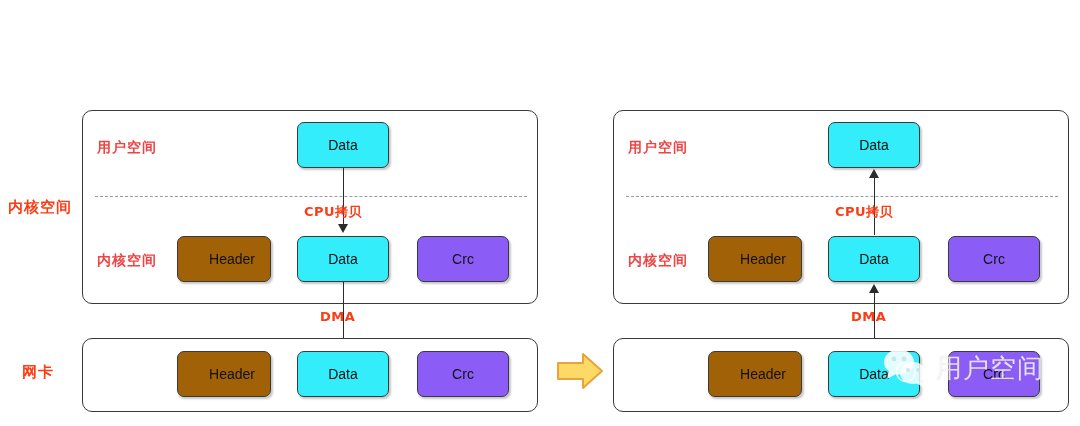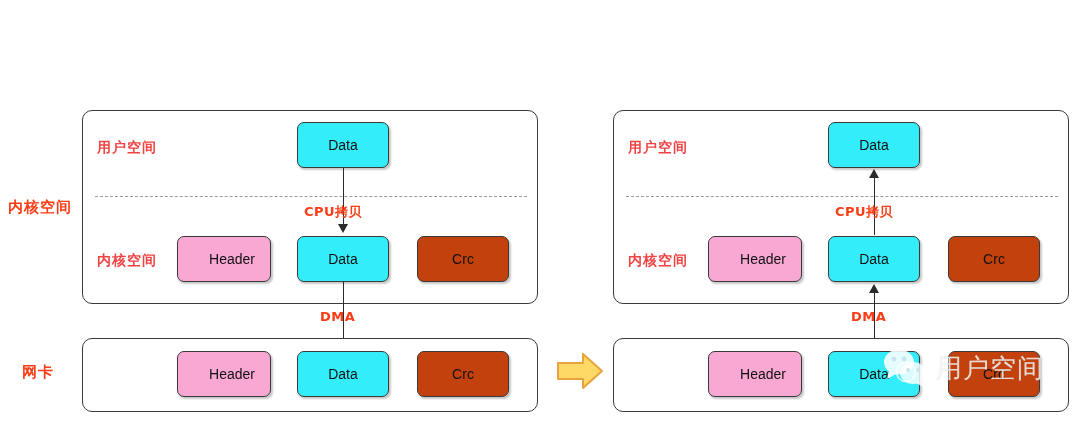--- a/index.html
+++ b/index.html
@@ -82,22 +82,22 @@
     box-sizing: border-box;
     display: flex;
     align-items: center;
     justify-content: center;
     font-size: 14px;
     color: #111111;
     box-shadow: 1.5px 2px 2px rgba(0,0,0,0.22);
     font-family: "Liberation Sans", sans-serif;
   }
   .block.cyan   { background: #33eefa; }
-  .block.pink   { background: #f9a8d4; padding-left: 16px; }
-  .block.yellow { background: #c2410c; }
+  .block.pink   { background: #a16207; padding-left: 16px; }
+  .block.yellow { background: #8b5cf6; }
 
   
   .arrow-line {
     position: absolute;
     width: 0;
     border-left: 1.4px solid #2b2b2b;
   }
   .arrow-head {
     position: absolute;
     width: 0;

